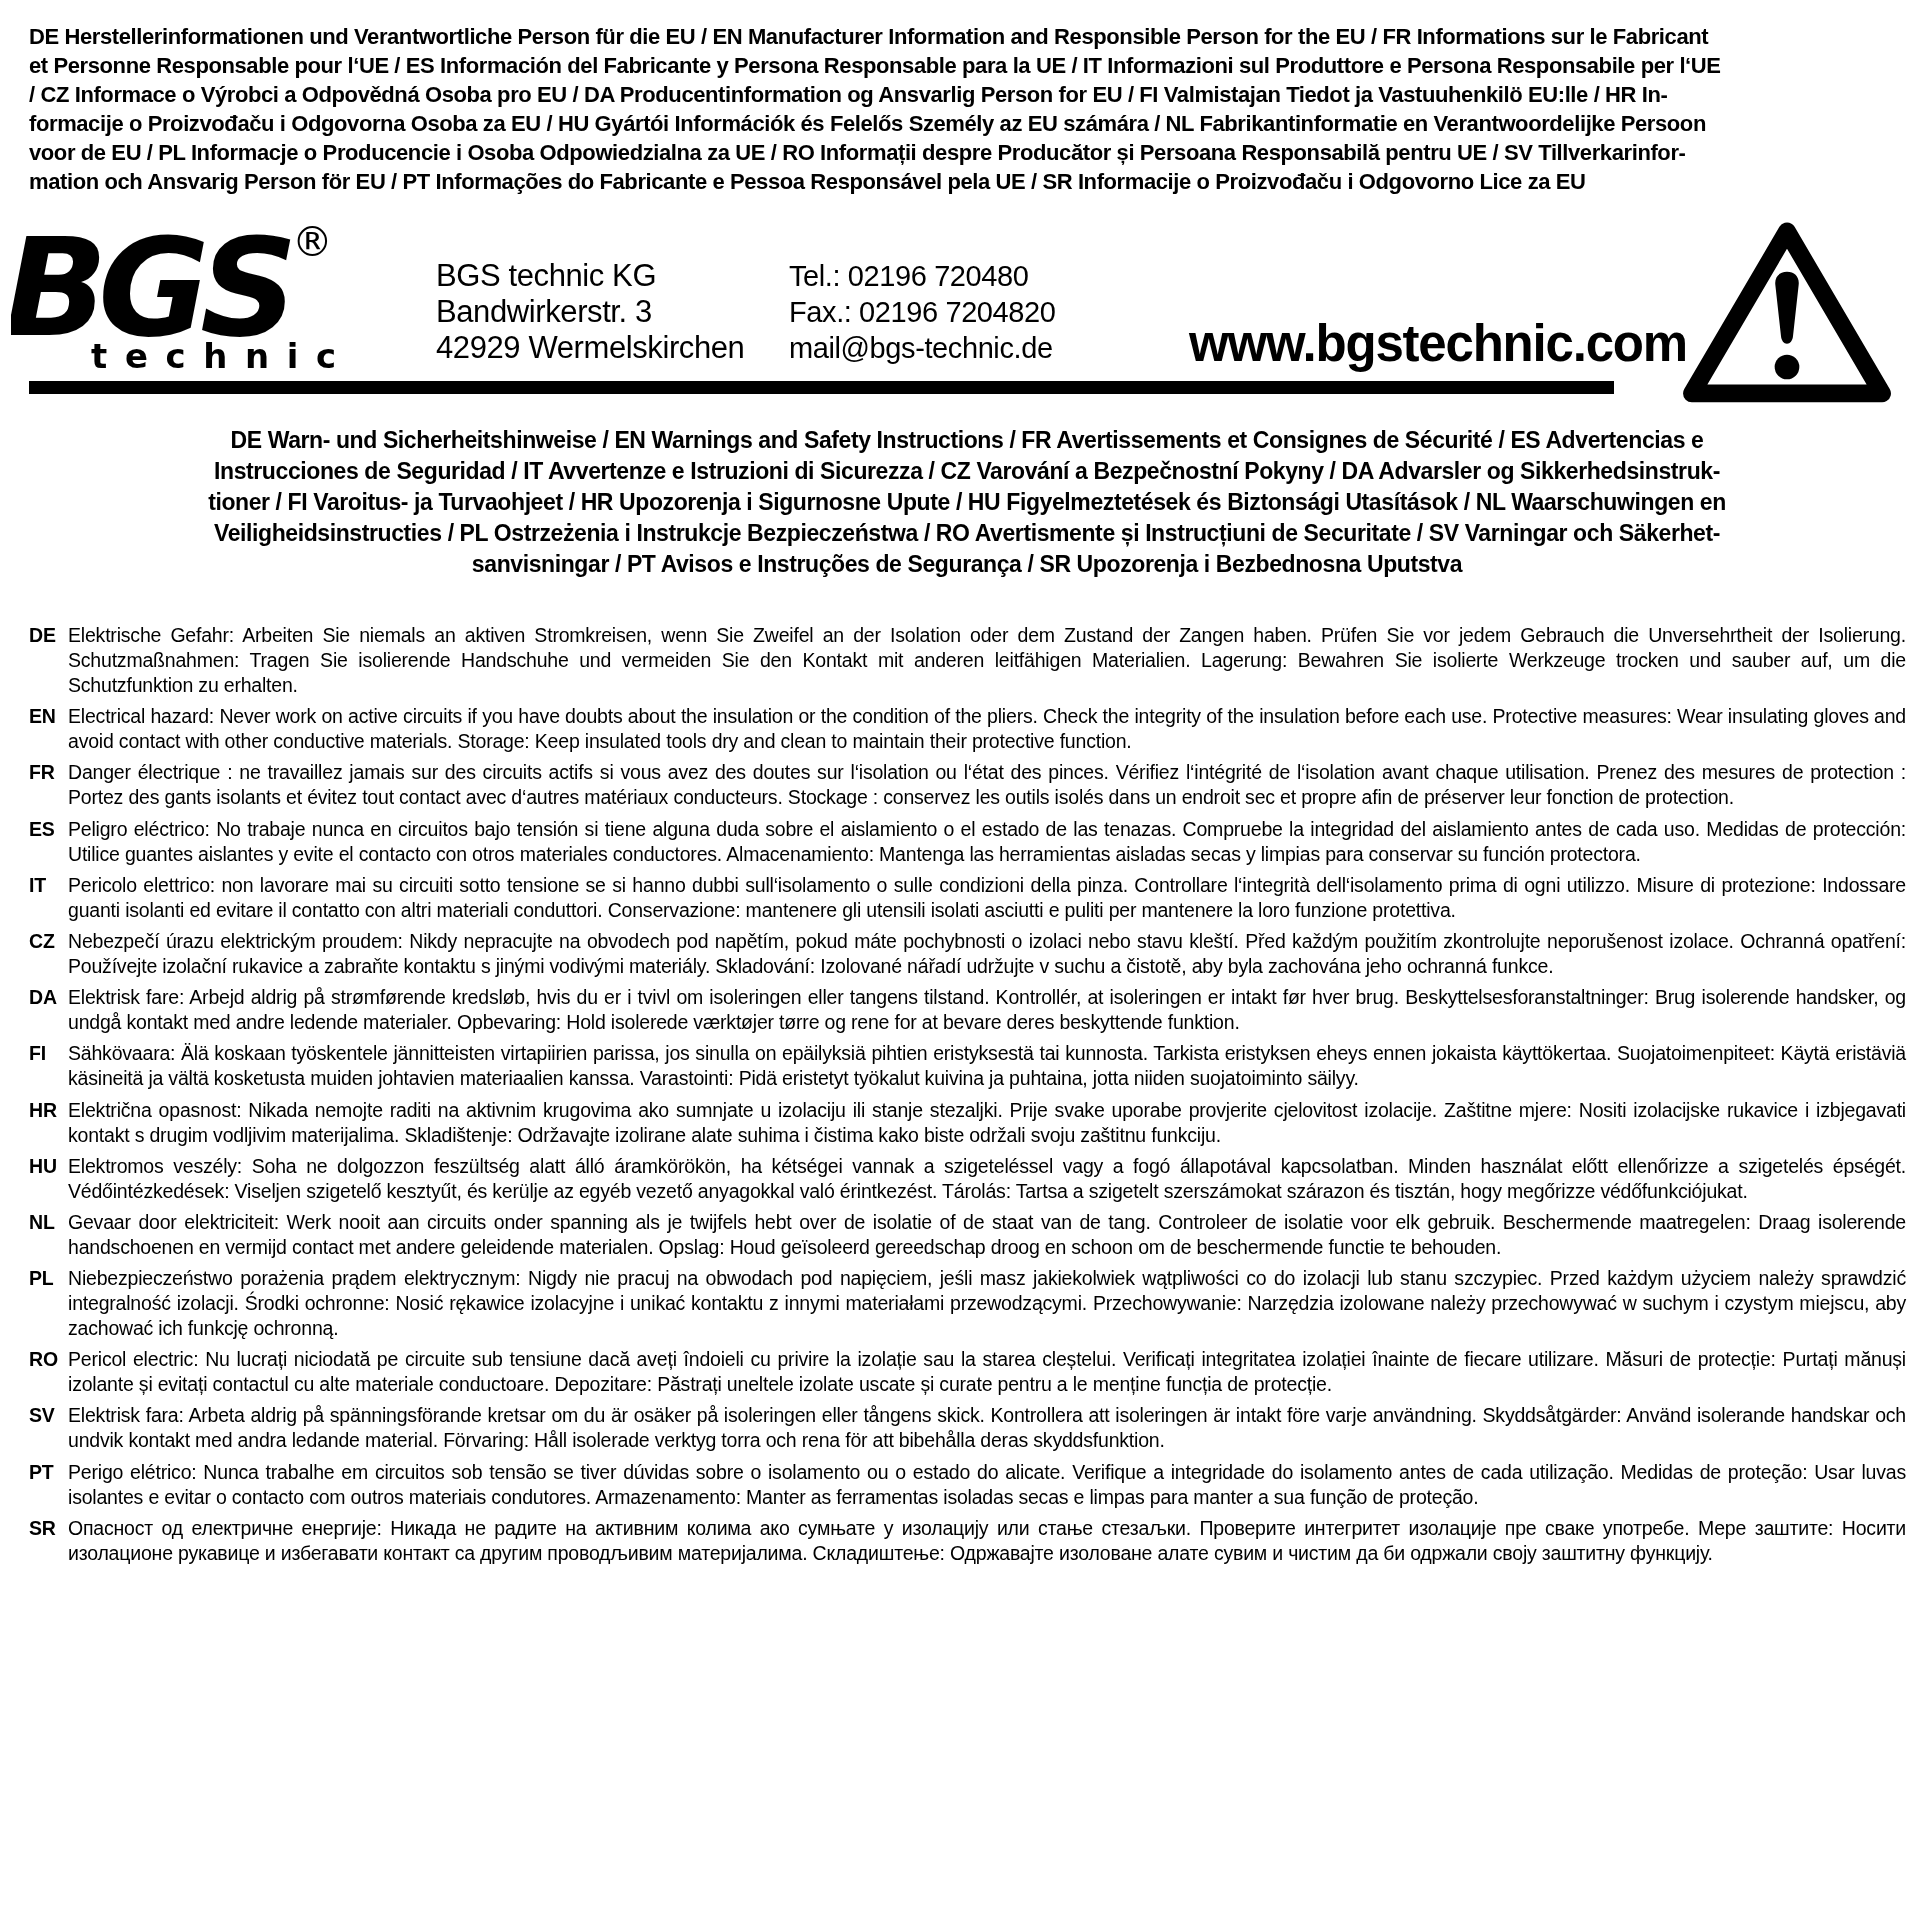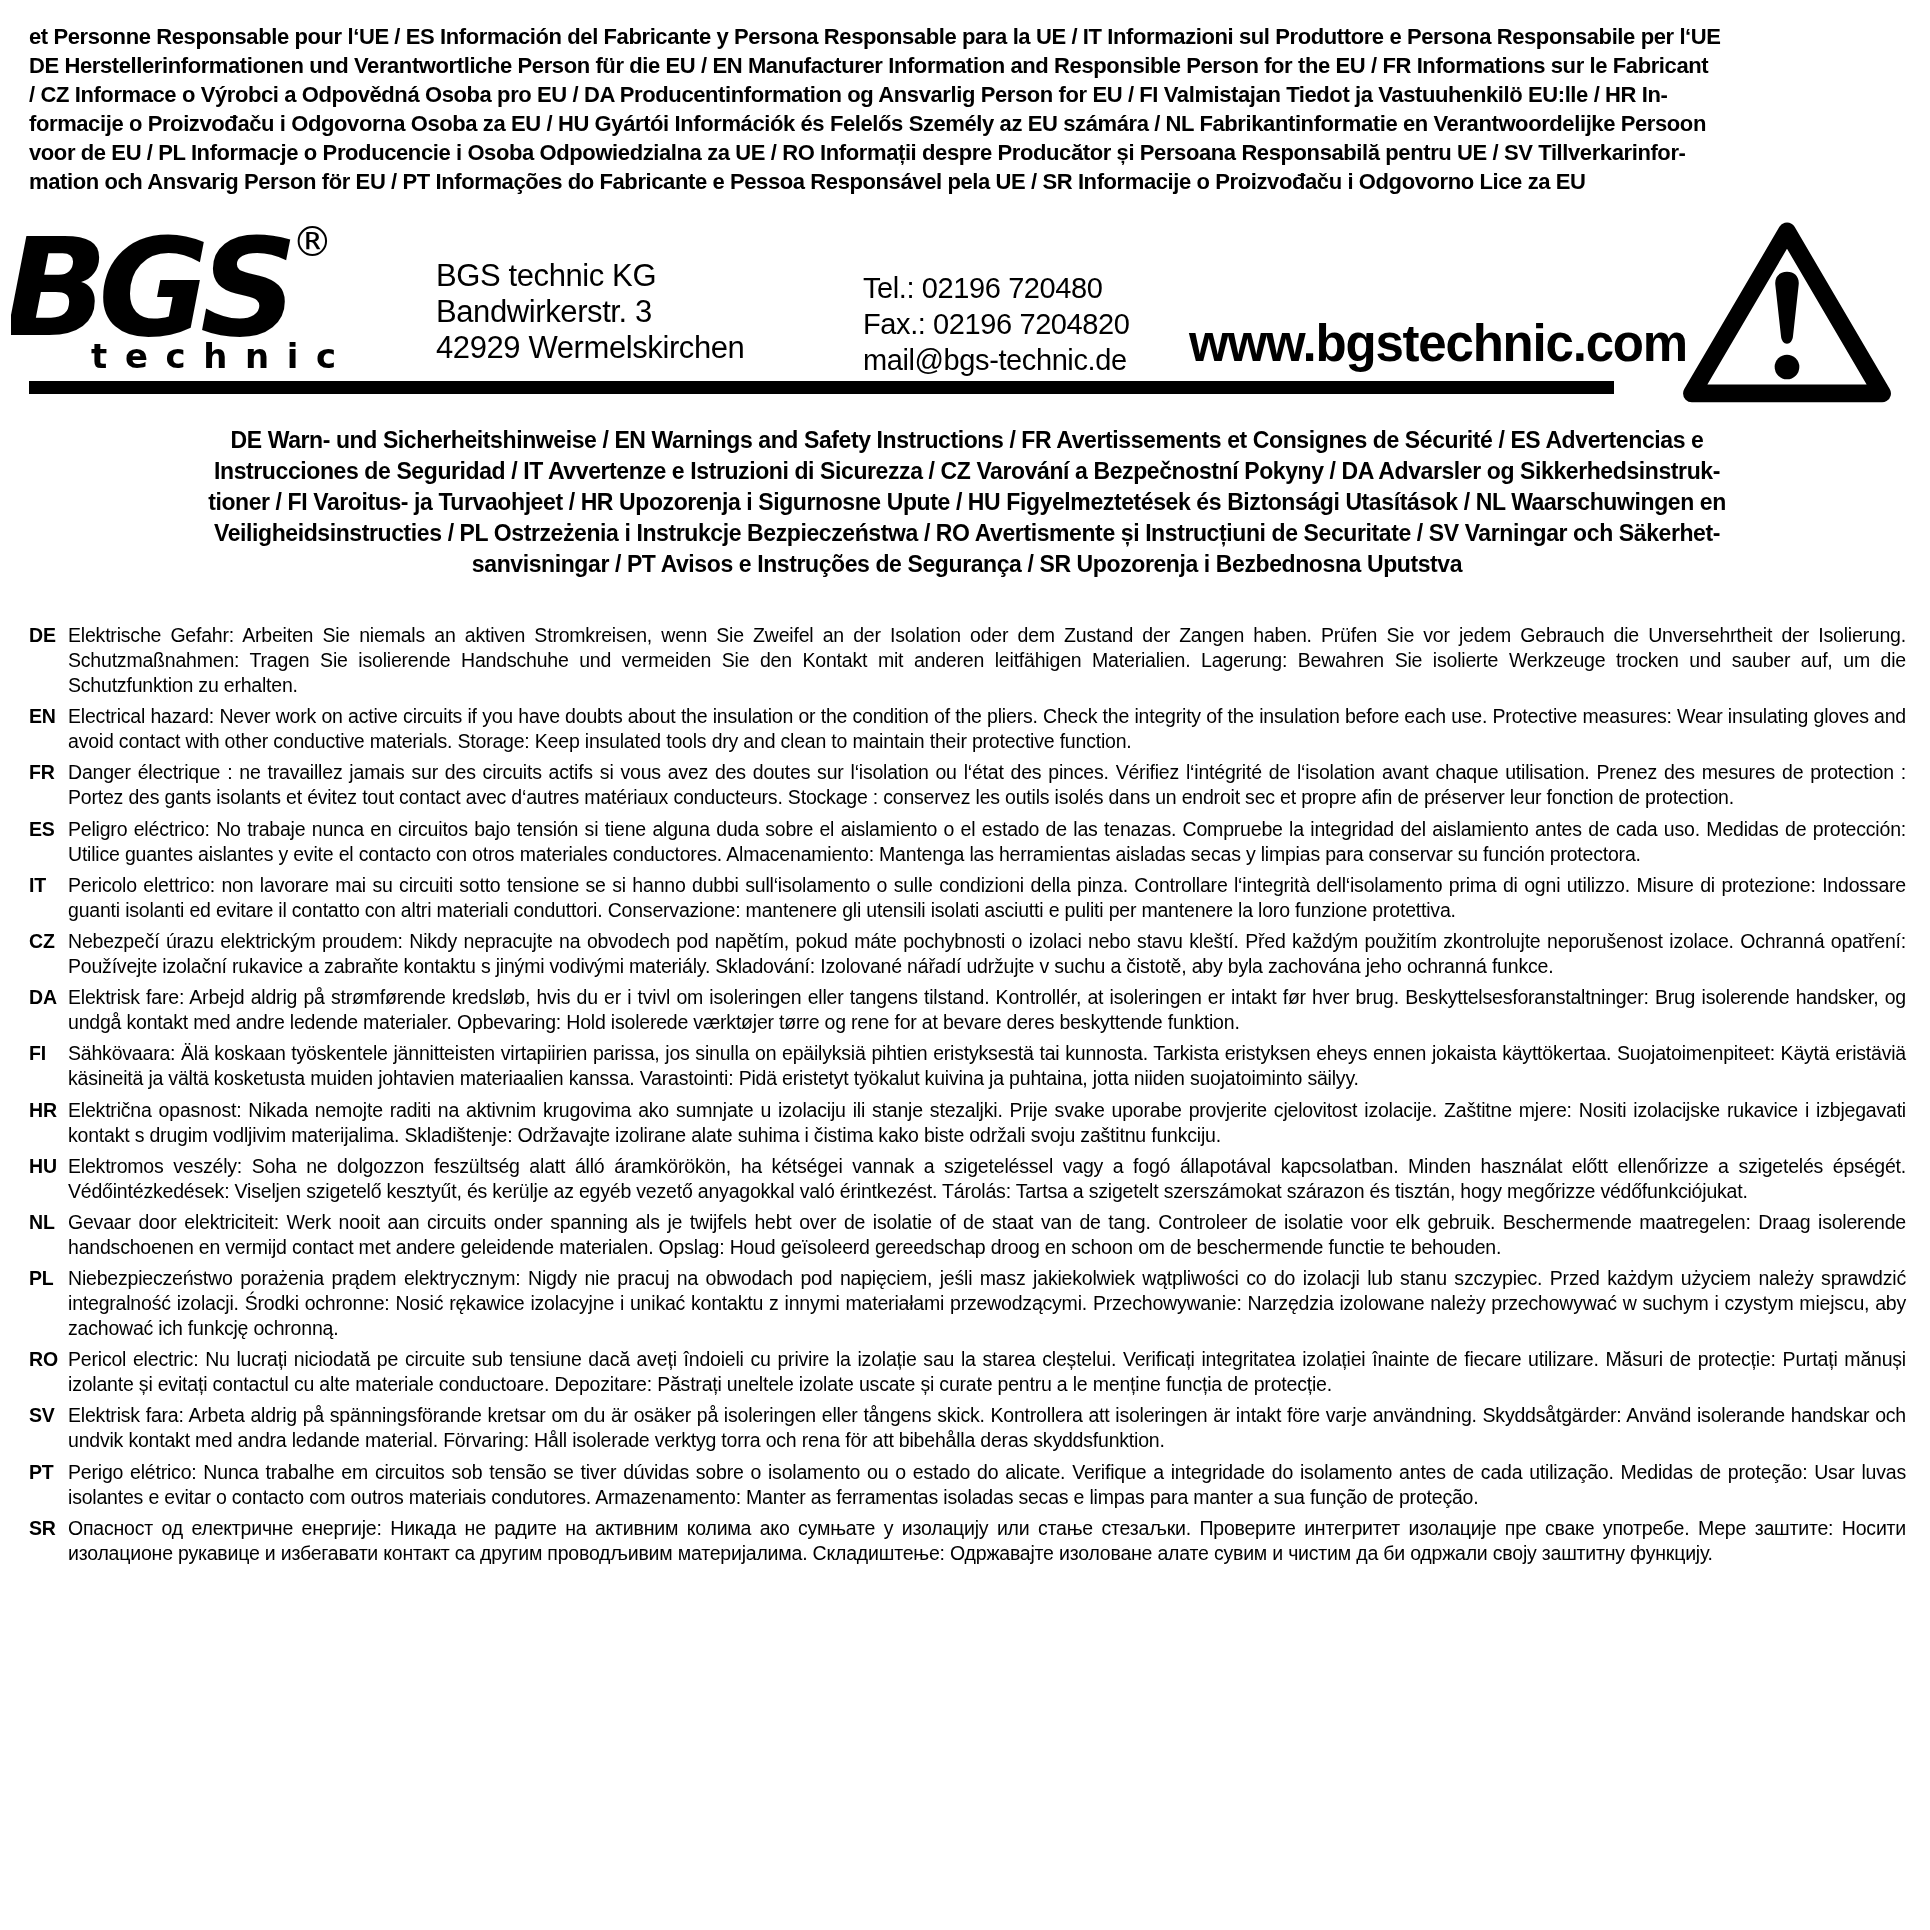--- a/index.html
+++ b/index.html
@@ -13,21 +13,21 @@
   
   .top-header{
     position:absolute;left:29px;top:22px;width:1876px;
     font-size:22px;font-weight:bold;line-height:29px;
     letter-spacing:-0.4px;
   }
   .hline{white-space:nowrap;}
   
   .logo{position:absolute;left:11px;top:221px;width:342px;height:152px;}
   .company{position:absolute;left:436px;top:258px;font-size:31px;line-height:36px;letter-spacing:-0.4px;}
-  .contact{position:absolute;left:863px;top:258px;font-size:29px;line-height:36px;letter-spacing:-0.4px;margin-top:12px;}
+  .contact{position:absolute;left:789px;top:258px;font-size:29px;line-height:36px;letter-spacing:-0.4px;}
   .website{position:absolute;left:1189px;top:314px;font-size:51px;font-weight:bold;letter-spacing:-1.2px;}
   .warning-triangle{position:absolute;left:1681px;top:219px;width:212px;height:185px;}
   .divider{position:absolute;left:29px;top:381px;width:1585px;height:12.5px;background:#000000;}
   
   .warnings-header{
     position:absolute;left:29px;top:425px;width:1876px;
     font-size:23px;font-weight:bold;line-height:31px;
     letter-spacing:-0.4px;
     text-align:center;
   }
@@ -39,22 +39,22 @@
   .safety-item{display:grid;grid-template-columns:39px 1fr;margin-bottom:6.2px;}
   .safety-item .lang{font-weight:bold;}
   .safety-item .text{text-align:justify;}
 </style>
 </head>
 <body>
 
 <div class="page">
 
   <header class="top-header">
+      <div class="hline">DE Herstellerinformationen und Verantwortliche Person für die EU / EN Manufacturer Information and Responsible Person for the EU / FR Informations sur le Fabricant</div>
       <div class="hline">et Personne Responsable pour l‘UE / ES Información del Fabricante y Persona Responsable para la UE / IT Informazioni sul Produttore e Persona Responsabile per l‘UE</div>
-      <div class="hline">DE Herstellerinformationen und Verantwortliche Person für die EU / EN Manufacturer Information and Responsible Person for the EU / FR Informations sur le Fabricant</div>
       <div class="hline">/ CZ Informace o Výrobci a Odpovědná Osoba pro EU / DA Producentinformation og Ansvarlig Person for EU / FI Valmistajan Tiedot ja Vastuuhenkilö EU:lle / HR In-</div>
       <div class="hline">formacije o Proizvođaču i Odgovorna Osoba za EU / HU Gyártói Információk és Felelős Személy az EU számára / NL Fabrikantinformatie en Verantwoordelijke Persoon</div>
       <div class="hline">voor de EU / PL Informacje o Producencie i Osoba Odpowiedzialna za UE / RO Informații despre Producător și Persoana Responsabilă pentru UE / SV Tillverkarinfor-</div>
       <div class="hline">mation och Ansvarig Person för EU / PT Informações do Fabricante e Pessoa Responsável pela UE / SR Informacije o Proizvođaču i Odgovorno Lice za EU</div>
     </header>
 
   <section>
     <div class="logo">
       <svg viewBox="0 0 250 112" width="342" height="152">
         <text x="-6" y="84" font-family="DejaVu Sans, sans-serif" font-weight="bold" font-style="italic" font-size="100" letter-spacing="-7" fill="#000000">BGS</text>

